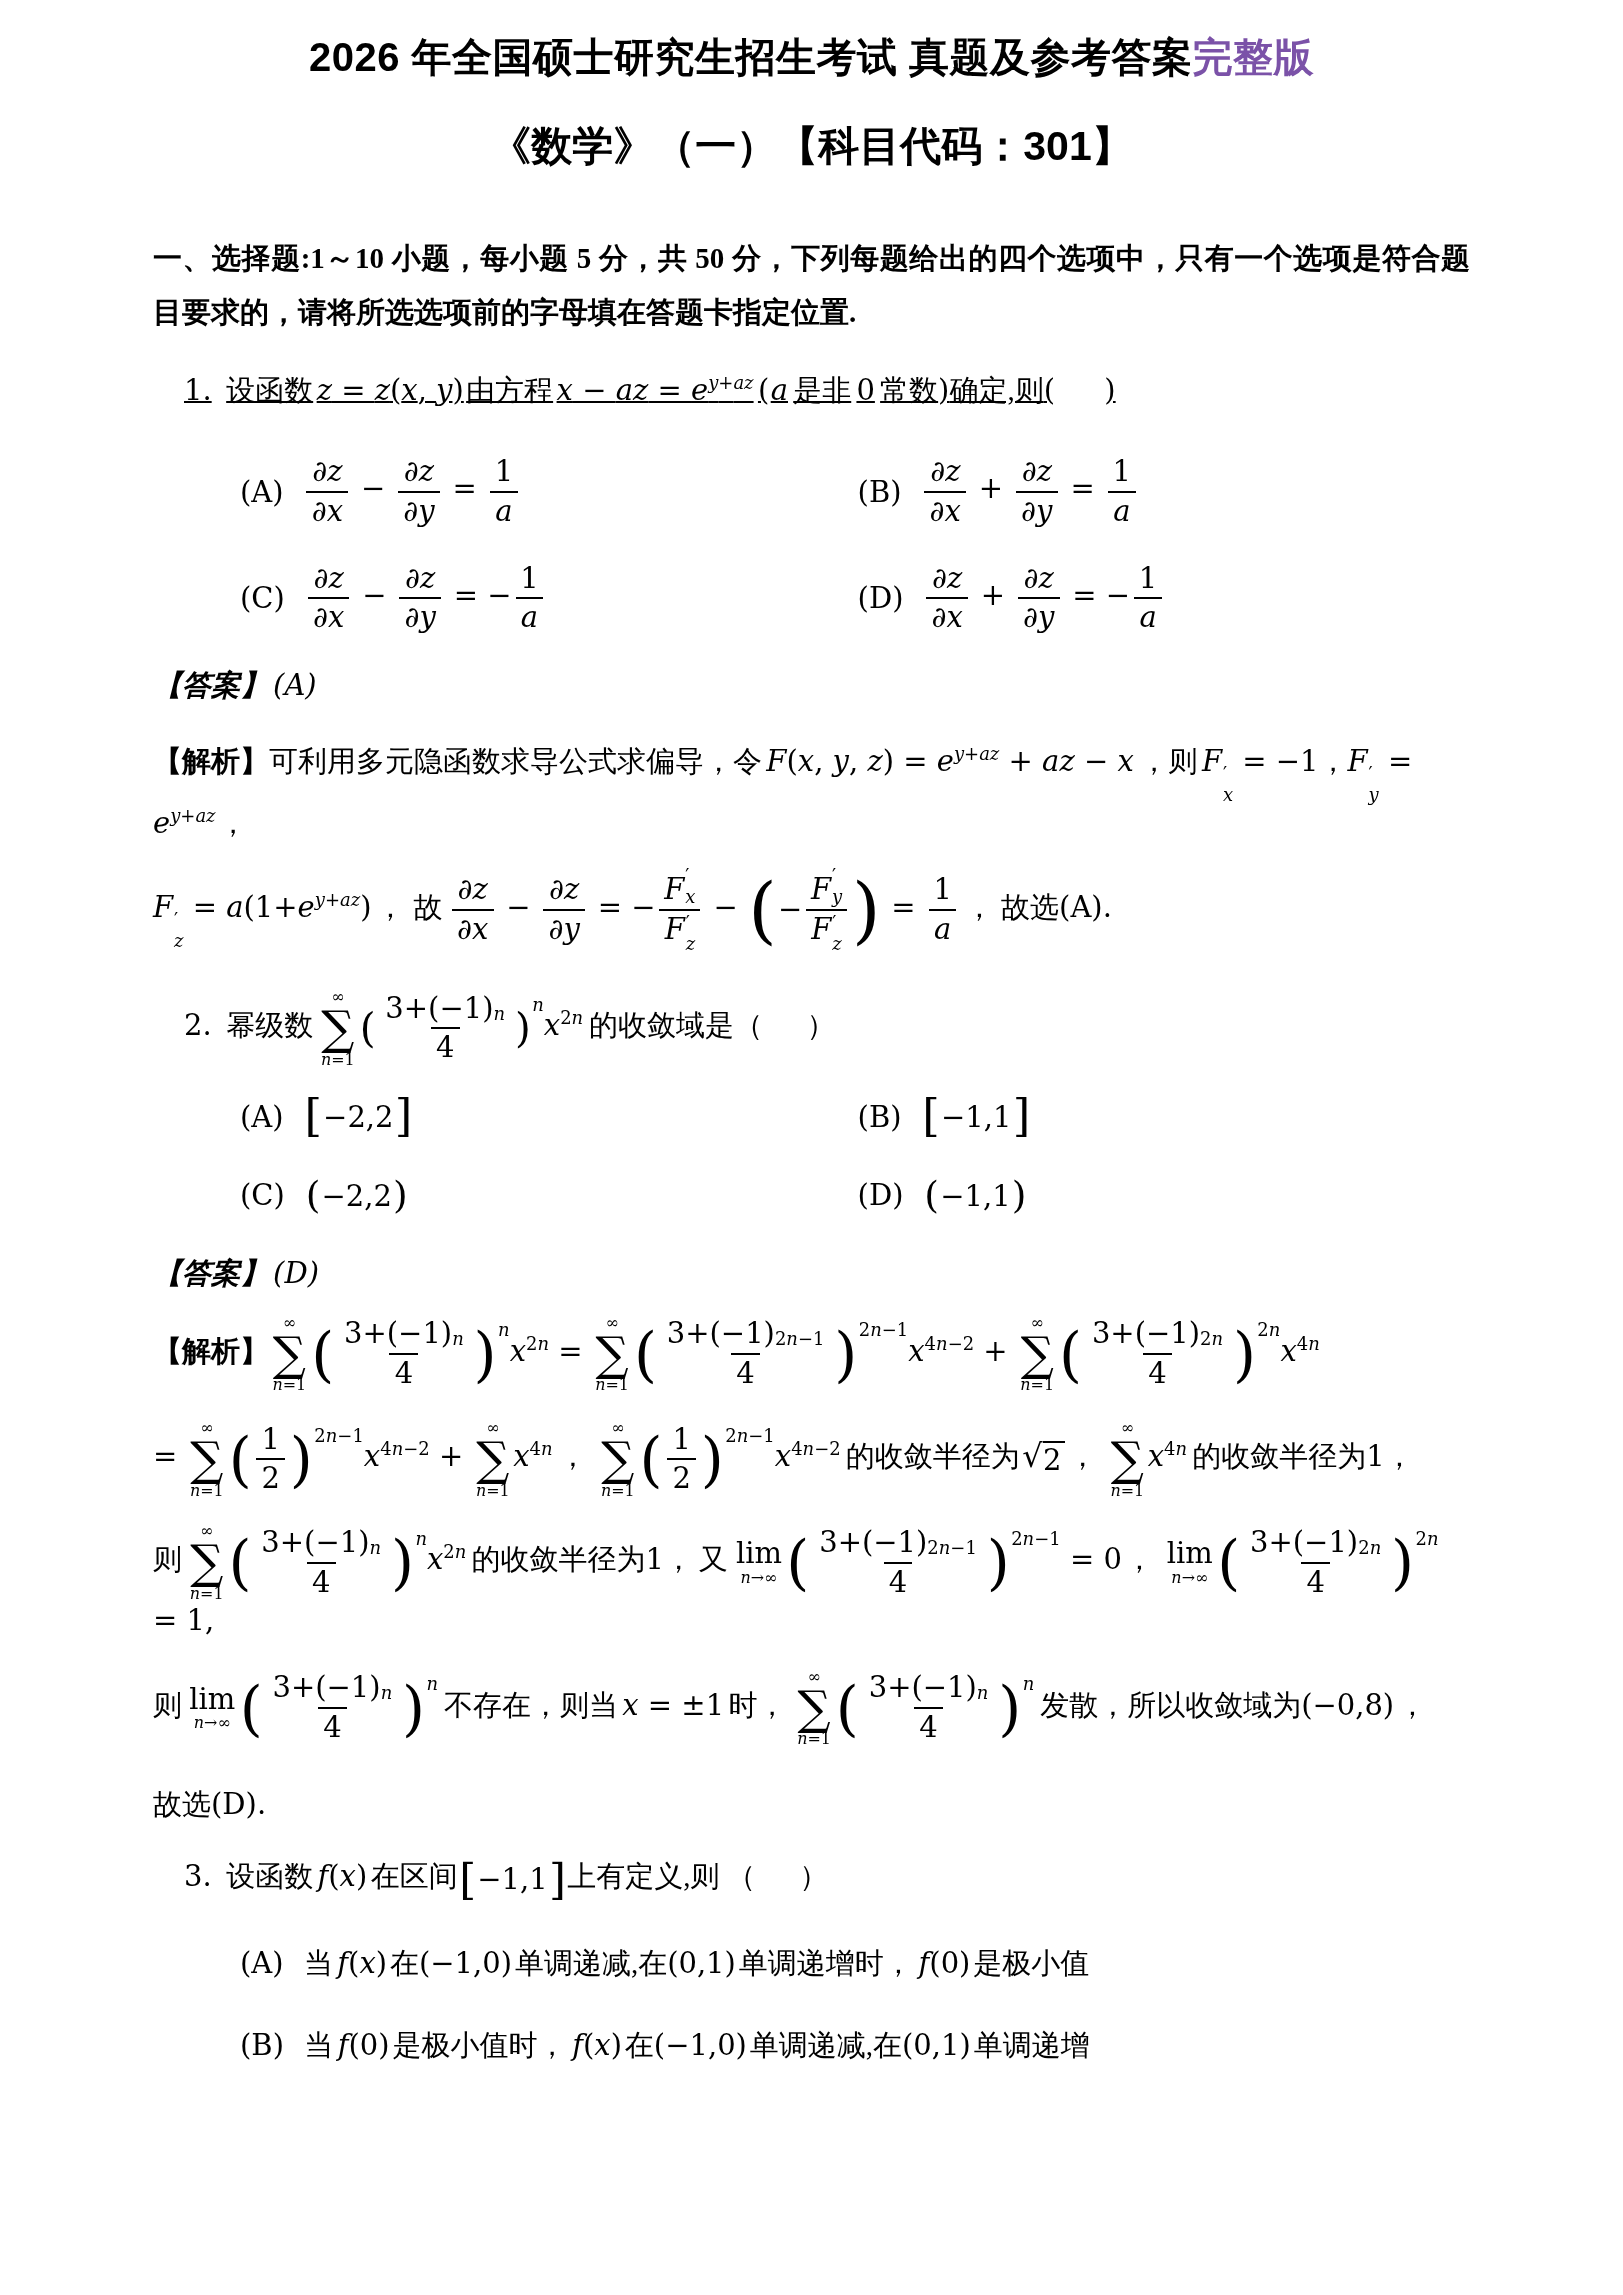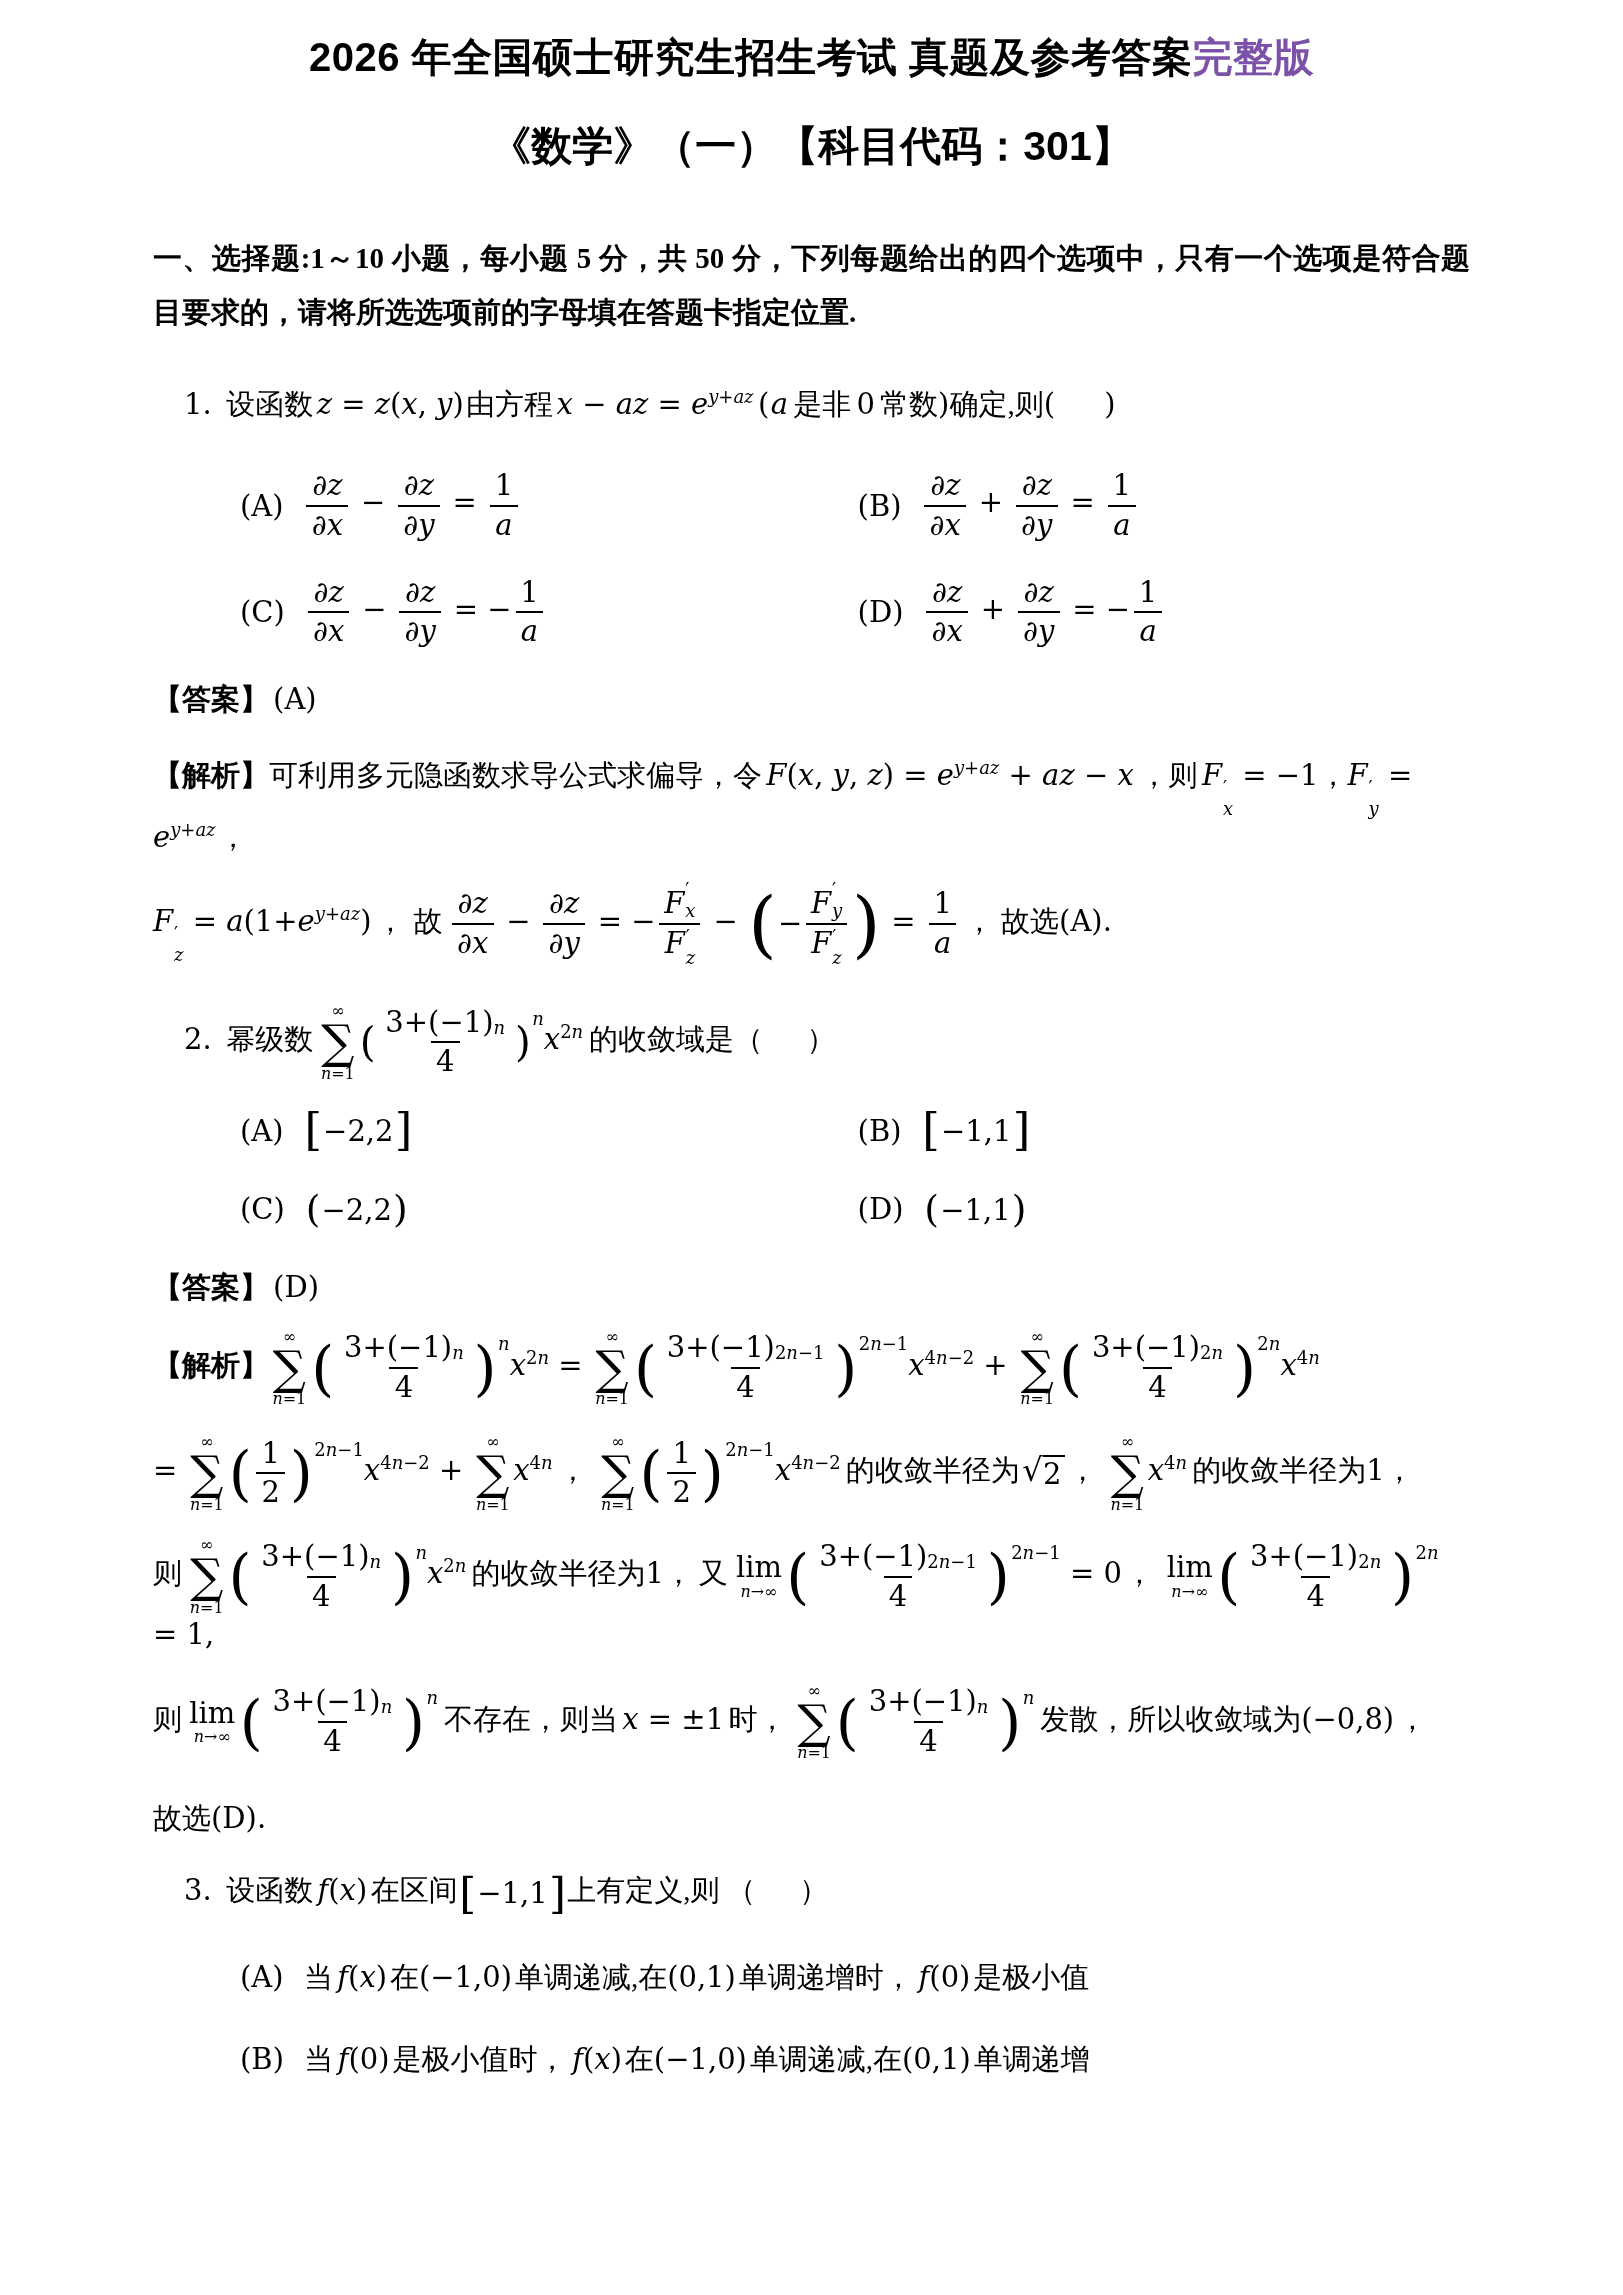--- a/index.html
+++ b/index.html
@@ -9,31 +9,31 @@
   
   .title{margin:0;text-align:center;font-family:"Liberation Sans",sans-serif;
          font-weight:bold;font-size:40px;line-height:1.45;letter-spacing:0.5px;}
   .subtitle{margin:32px 0 0 0;text-align:center;font-family:"Liberation Sans",sans-serif;
             font-weight:bold;font-size:41px;line-height:1.4;}
   .intro{margin:57px 0 0 0;font-family:"Liberation Serif",serif;font-weight:bold;
          font-size:29px;line-height:1.85;text-align:justify;}
   
   .mline{font-size:29px;line-height:1.3;}
   .stem{padding-left:31px;}
-  .ansline{display:flex;align-items:center;}
+  .ansline{display:flex;align-items:center;font-style:italic;}
   .blabel{font-family:"Liberation Sans",sans-serif;font-weight:bold;}
   .aval{font-family:"DejaVu Serif",serif;margin-left:4.1px;}
   
   .opt-grid{display:grid;grid-template-columns:1.12fr 1fr;padding-left:87px;
             padding-right:61px;align-items:center;}
   .opt{display:flex;align-items:center;gap:19.4px;font-size:29px;}
   .olabel{font-family:"DejaVu Serif",serif;}
   .optline{display:flex;align-items:baseline;gap:20.4px;padding-left:87px;font-size:29px;}
   
-  #q1-stem{margin-top:45px;}
+  #q1-stem{margin-top:31px;text-decoration:underline;}
   #q1-options{margin-top:47px;row-gap:35px;}
   #q1-answer{margin-top:33px;}
   #q1-sol-0{margin-top:37px;}
   #q1-sol-1{margin-top:24.5px;}
   #q2-stem{margin-top:36px;}
   #q2-options{margin-top:26.6px;row-gap:37px;}
   #q2-answer{margin-top:40px;}
   #q2-sol-0{margin-top:22.5px;}
   #q2-sol-1{margin-top:26.6px;}
   #q2-sol-2{margin-top:24.5px;}

